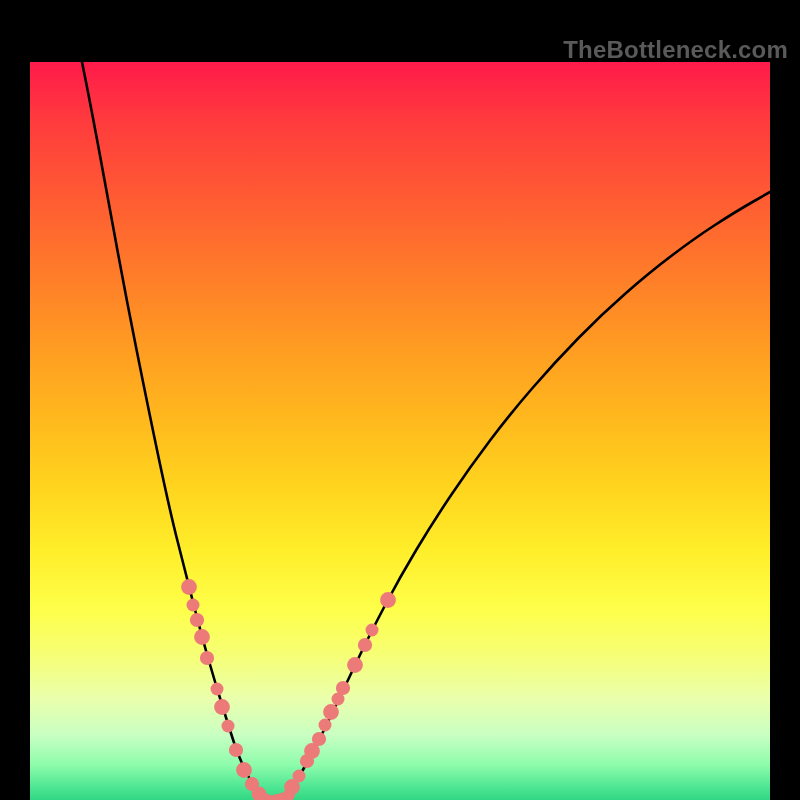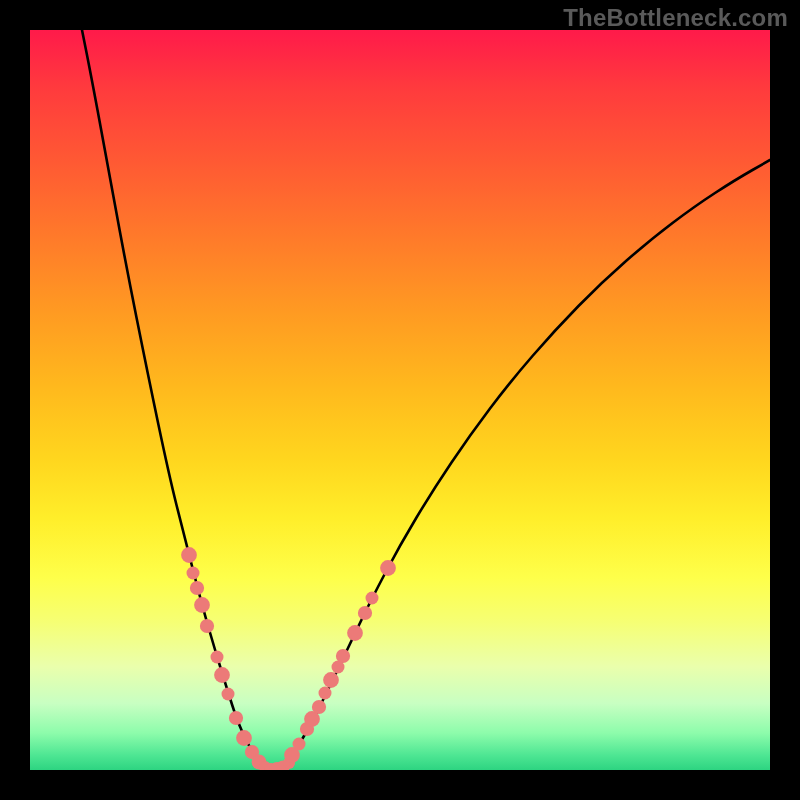--- a/index.html
+++ b/index.html
@@ -2,20 +2,21 @@
 <html><head>
 <meta charset="utf-8">
 <style>
   * { margin: 0; padding: 0; box-sizing: border-box; }
   html, body { width: 800px; height: 800px; overflow: hidden; background: #000; }
   .frame {
     position: relative;
     width: 800px;
     height: 711px;
     background: #000;
+    margin-top: 32px;
   }
   .watermark {
     position: absolute;
     top: 4px;
     right: 12px;
     font-family: Arial, Helvetica, sans-serif;
     font-size: 24px;
     font-weight: 600;
     color: #5a5a5a;
     letter-spacing: 0.2px;

